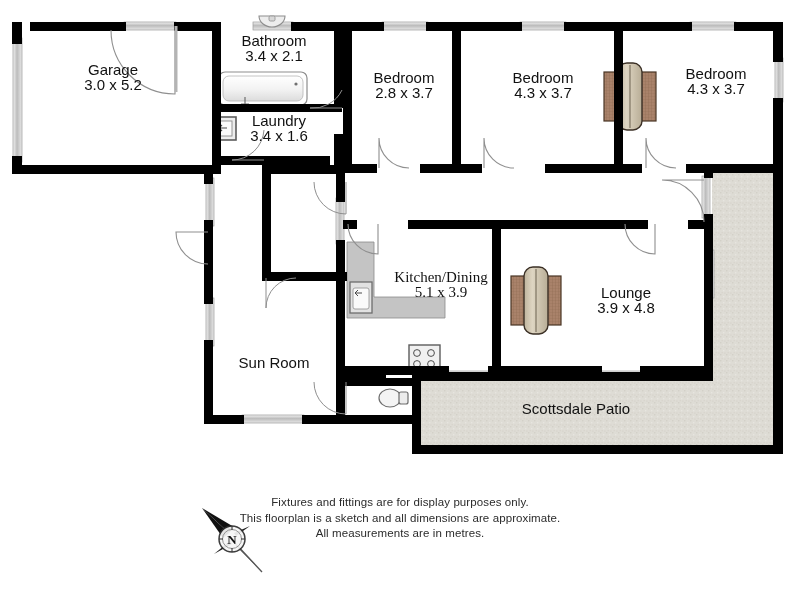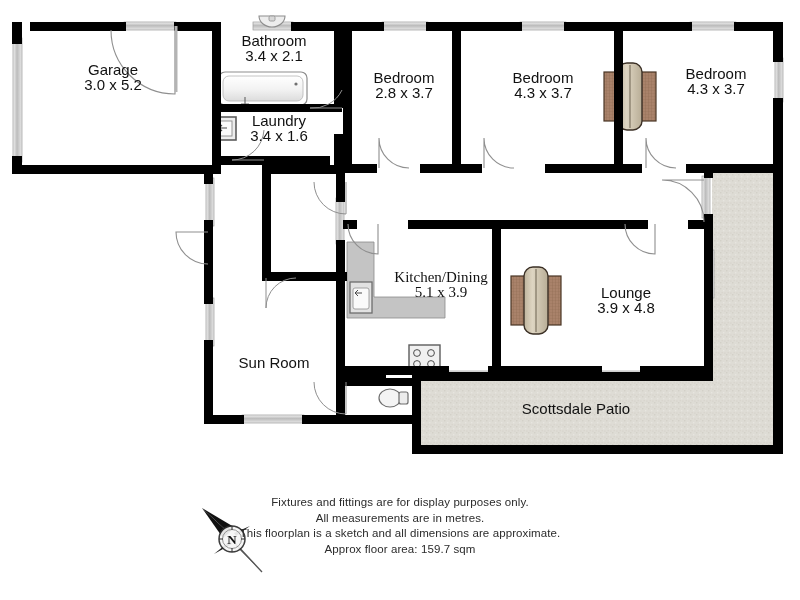--- a/index.html
+++ b/index.html
@@ -319,18 +319,17 @@
       <line x1="36" y1="24" x2="36" y2="28"></line>
       <line x1="36" y1="46" x2="36" y2="50"></line>
       <line x1="23" y1="37" x2="27" y2="37"></line>
       <line x1="45" y1="37" x2="49" y2="37"></line>
     </g>
     <text x="36" y="42" text-anchor="middle" font-family="Liberation Serif, serif" font-size="13" font-weight="bold" fill="#111">N</text>
   </svg>
 
   <div id="footer">
     <div class="fline">Fixtures and fittings are for display purposes only.</div>
+    <div class="fline">This floorplan is a sketch and all dimensions are approximate.</div>
     <div class="fline">All measurements are in metres.</div>
-    <div class="fline">This floorplan is a sketch and all dimensions are approximate.</div>
-    <div class="fline">Approx floor area: 159.7 sqm</div>
   </div>
 
 </div>
 
 </body></html>

